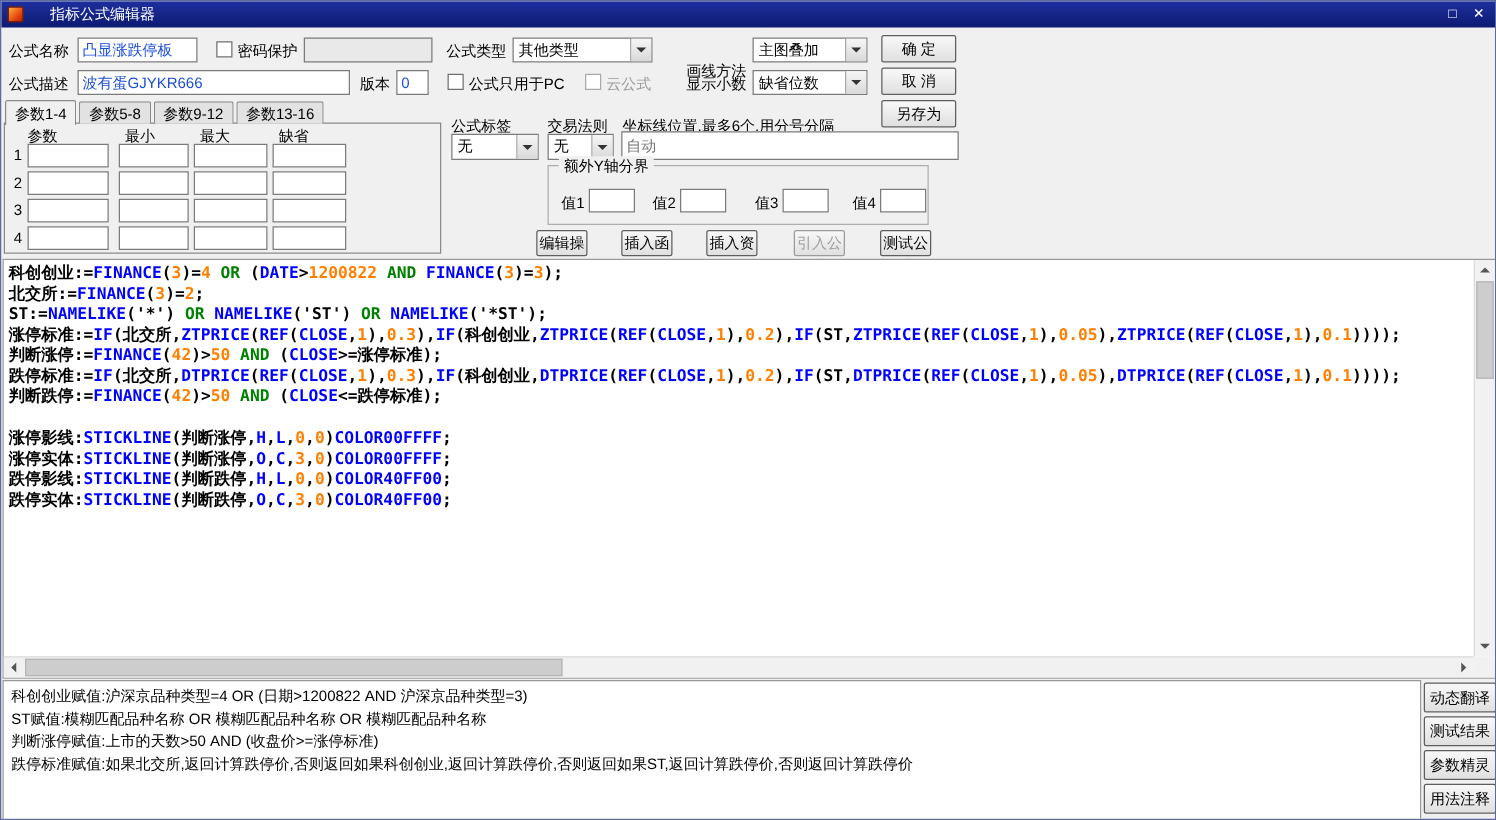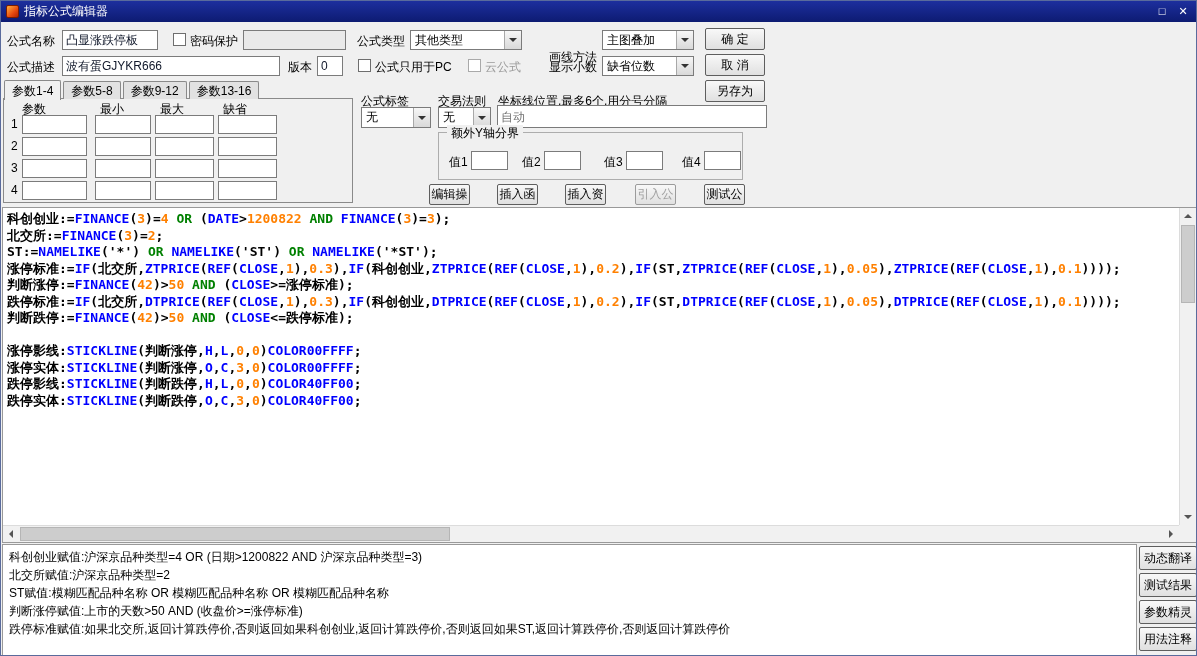--- a/index.html
+++ b/index.html
@@ -3,33 +3,33 @@
 <meta charset="utf-8">
 <style>
   * { margin:0; padding:0; box-sizing:border-box; }
   body { margin:0; background:#9aa0a6; font-family:"Liberation Sans",sans-serif; }
   .window { position:relative; width:1197px; height:656px; background:#f0f0f0;
             border:1px solid #5a6b9c; overflow:hidden; font-size:12px; color:#000; }
 
   
   .titlebar { position:absolute; top:0; left:0; width:100%; height:21px;
               background:linear-gradient(#1d2f9e,#0d1b72); display:flex; align-items:center;
-              gap:5px; padding:0 5px; }
+              gap:21px; padding:0 5px; }
   .app-icon { width:13px; height:13px; border-radius:2px;
               background:linear-gradient(135deg,#ffb23d 0%,#e84a10 60%,#b52400 100%);
               border:1px solid #7c1d00; }
   .titlebar .title { color:#fff; font-size:12px; }
   .win-controls { position:absolute; right:4px; top:2px; display:flex; gap:3px; color:#fff; }
   .win-btn { width:18px; height:16px; text-align:center; line-height:16px; font-size:11px; }
 
   
   .lbl { position:absolute; white-space:nowrap; }
   .lbl.disabled { color:#9b9b9b; }
   input.tb { position:absolute; height:20px; border:1px solid #7b7b7b; background:#fff;
-             padding:0 3px; font:12px "Liberation Sans",sans-serif; color:#0f172a; }
+             padding:0 3px; font:12px "Liberation Sans",sans-serif; color:#1d4ed8; }
   input.tb.disabled-bg { background:#e9e9e9; }
   .checkbox { position:absolute; width:13px; height:13px; background:#fff; border:1px solid #6e6e6e; }
   .combo { position:absolute; height:20px; border:1px solid #7b7b7b; background:#fff;
            display:flex; align-items:center; }
   .combo .combo-text { padding-left:4px; flex:1; white-space:nowrap; overflow:hidden; }
   .combo .combo-btn { width:17px; align-self:stretch; background:linear-gradient(#f6f6f6,#d9d9d9);
                       border-left:1px solid #a8a8a8; display:flex; align-items:center; justify-content:center; }
   .tri-down { width:0; height:0; border-left:4px solid transparent; border-right:4px solid transparent;
               border-top:4px solid #333; }
   .tri-up   { width:0; height:0; border-left:4px solid transparent; border-right:4px solid transparent;
@@ -233,21 +233,20 @@
       <div class="hthumb"></div>
       <span class="sb-btn" style="right:0; top:0">
           <span class="tri-right"></span>
         </span>
     </div>
     <div class="corner"></div>
   </div>
 
   <div class="translation">
       <div class="trans-line">科创创业赋值:沪深京品种类型=4 OR (日期&gt;1200822 AND 沪深京品种类型=3)</div>
-      <div class="trans-line">北交所赋值:沪深京品种类型=2</div>
       <div class="trans-line">ST赋值:模糊匹配品种名称 OR 模糊匹配品种名称 OR 模糊匹配品种名称</div>
       <div class="trans-line">判断涨停赋值:上市的天数&gt;50 AND (收盘价&gt;=涨停标准)</div>
       <div class="trans-line">跌停标准赋值:如果北交所,返回计算跌停价,否则返回如果科创创业,返回计算跌停价,否则返回如果ST,返回计算跌停价,否则返回计算跌停价</div>
     </div>
 
   <div>
       <div class="side-btn" style="top: 545px;">动态翻译</div>
       <div class="side-btn" style="top: 572px;">测试结果</div>
       <div class="side-btn" style="top: 599px;">参数精灵</div>
       <div class="side-btn" style="top: 626px;">用法注释</div>

